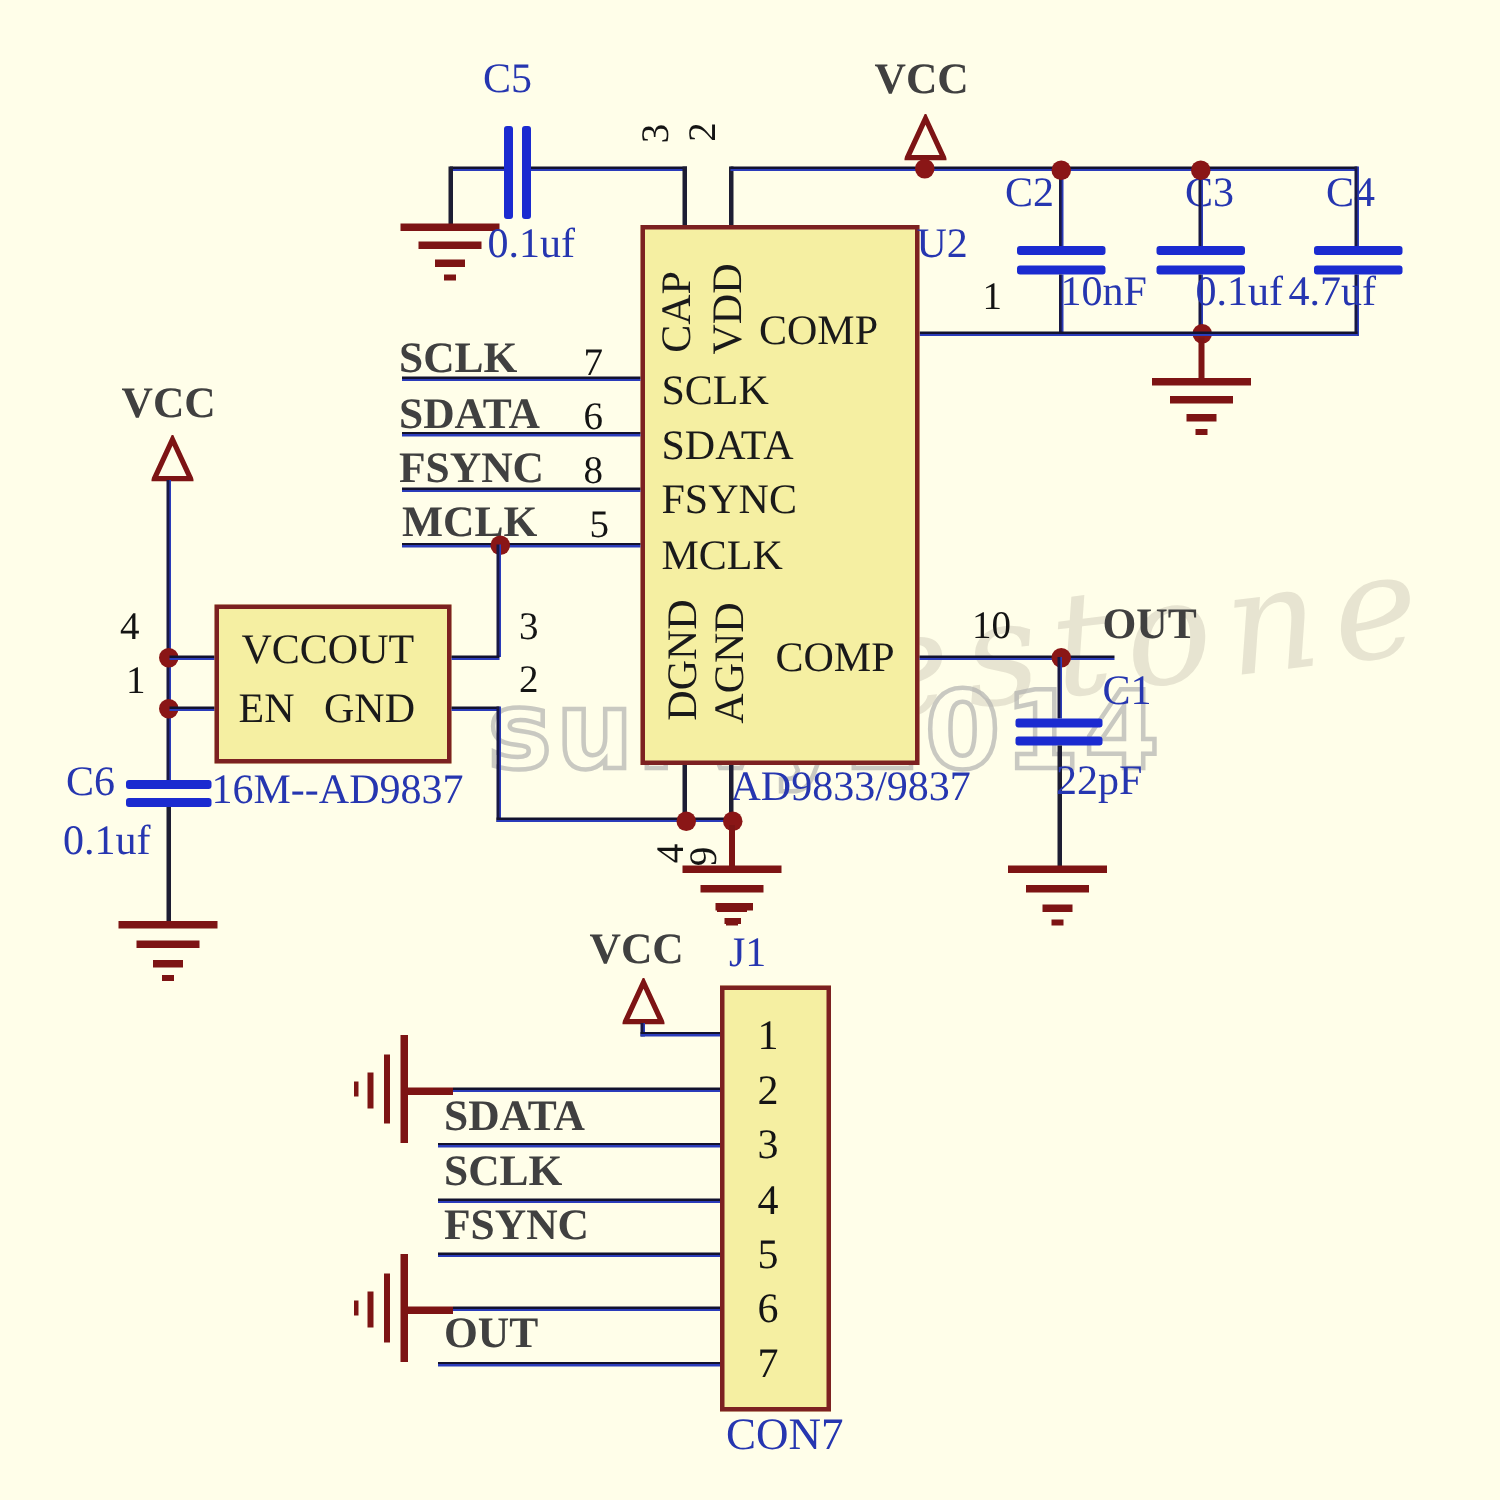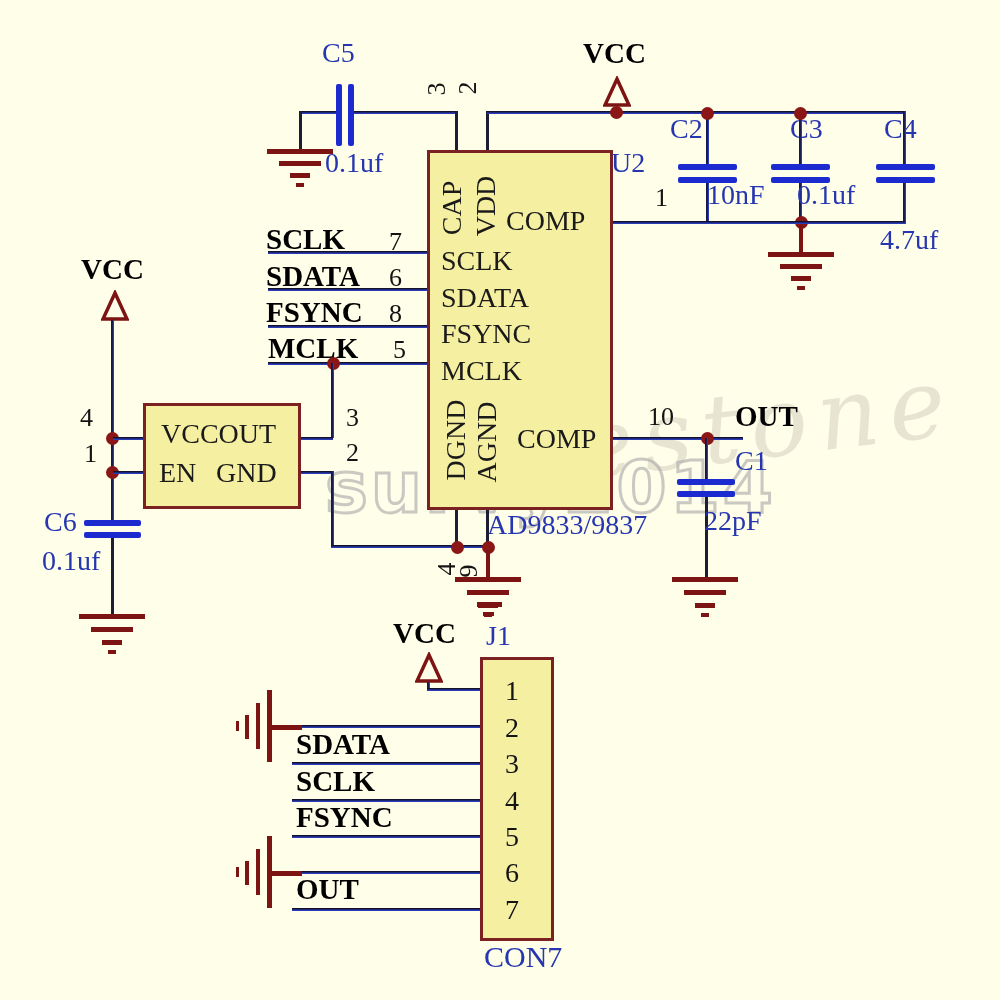--- a/index.html
+++ b/index.html
@@ -1,20 +1,20 @@
 <!DOCTYPE html>
 <html><head>
 <meta charset="utf-8">
 <style>
   html,body{margin:0;padding:0;}
   .sheet{position:relative;width:1000px;height:1000px;background:#fffee9;overflow:hidden;
          font-family:"Liberation Serif","DejaVu Serif",serif;}
   
   .t{position:absolute;white-space:nowrap;line-height:1.05;}
-  .red{color:#000000;font-weight:700;font-size:29px;}
+  .red{color:#404040;font-weight:700;font-size:29px;}
   .blue{color:#2636b0;font-size:28px;}
   .blk{color:#141414;font-size:26px;}
   .icl{color:#1a1a1a;font-size:28px;}
   .ctrrot{transform:translate(-50%,-50%) rotate(-90deg);}
   
   .wh{position:absolute;height:3px;background:linear-gradient(to bottom,#12122e 45%,#2b3cba 55%);}
   .wv{position:absolute;width:3px;background:linear-gradient(to right,#181844 45%,#2b3cba 80%);}
   .wv.dark{background:#1d1d33;}
   .wredv{position:absolute;width:4px;background:#7d1414;}
   .wredh{position:absolute;height:5px;background:#7d1414;}
@@ -91,21 +91,21 @@
     <div class="gb" style="left:12px;top:12px;width:42px;height:5px;"></div>
     <div class="gb" style="left:23px;top:24px;width:20px;height:5px;"></div>
     <div class="gb" style="left:29px;top:34px;width:8px;height:4px;"></div>
   </div>
 
   <div class="t blue" style="left:884px;top:114px;">C4</div>
   <div class="wv" style="left:903px;top:111px;height:54px;"></div>
   <div class="ph" style="left:876px;top:164px;width:59px;"></div>
   <div class="ph" style="left:876px;top:177px;width:59px;"></div>
   <div class="wv" style="left:903px;top:183px;height:41px;"></div>
-  <div class="t blue" style="left:880px;top:180px;margin-top:45px;">4.7uf</div>
+  <div class="t blue" style="left:859px;top:180px;">4.7uf</div>
 
   <div class="wh" style="left:613px;top:221px;width:292px;"></div>
   <div class="t blk" style="left:655px;top:184px;">1</div>
 
   <div class="box" style="left:427px;top:150px;width:186px;height:360px;"></div>
   <div class="t blue" style="left:611px;top:148px;">U2</div>
   <div class="t icl ctrrot" style="left:452px;top:208px;">CAP</div>
   <div class="t icl ctrrot" style="left:486px;top:206px;">VDD</div>
   <div class="t icl" style="left:506px;top:206px;">COMP</div>
   <div class="t icl" style="left:441px;top:246px;">SCLK</div>
@@ -149,20 +149,21 @@
   <div class="box" style="left:143px;top:403px;width:158px;height:106px;"></div>
   <div class="t icl" style="left:161px;top:419px;">VCCOUT</div>
   <div class="t icl" style="left:159px;top:458px;">EN</div>
   <div class="t icl" style="left:216px;top:458px;">GND</div>
   <div class="t blk" style="left:346px;top:404px;">3</div>
   <div class="t blk" style="left:346px;top:439px;">2</div>
   <div class="wh" style="left:301px;top:437px;width:32px;"></div>
   <div class="wh" style="left:301px;top:471px;width:32px;"></div>
   <div class="wv" style="left:331px;top:471px;height:77px;"></div>
   <div class="wh" style="left:331px;top:545px;width:158px;"></div>
+  <div class="t blue" style="left:141px;top:512px;">16M--AD9837</div>
 
   <div class="t blue" style="left:44px;top:507px;text-align:center;">C6</div>
   <div class="ph" style="left:84px;top:520px;width:57px;"></div>
   <div class="ph" style="left:84px;top:532px;width:57px;"></div>
   <div class="wv dark" style="left:111px;top:538px;height:77px;"></div>
   <div class="t blue" style="left:42px;top:546px;">0.1uf</div>
   <div class="gnd" style="left:79px;top:614px;">
     <div class="gb" style="left:0;top:0;width:66px;height:5px;"></div>
     <div class="gb" style="left:12px;top:13px;width:42px;height:5px;"></div>
     <div class="gb" style="left:23px;top:26px;width:20px;height:5px;"></div>

